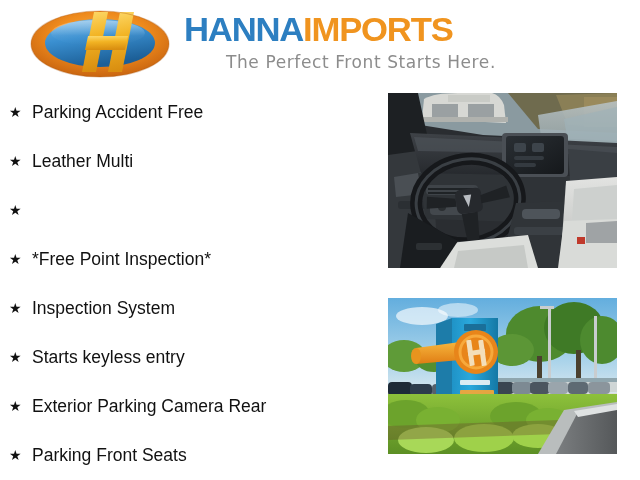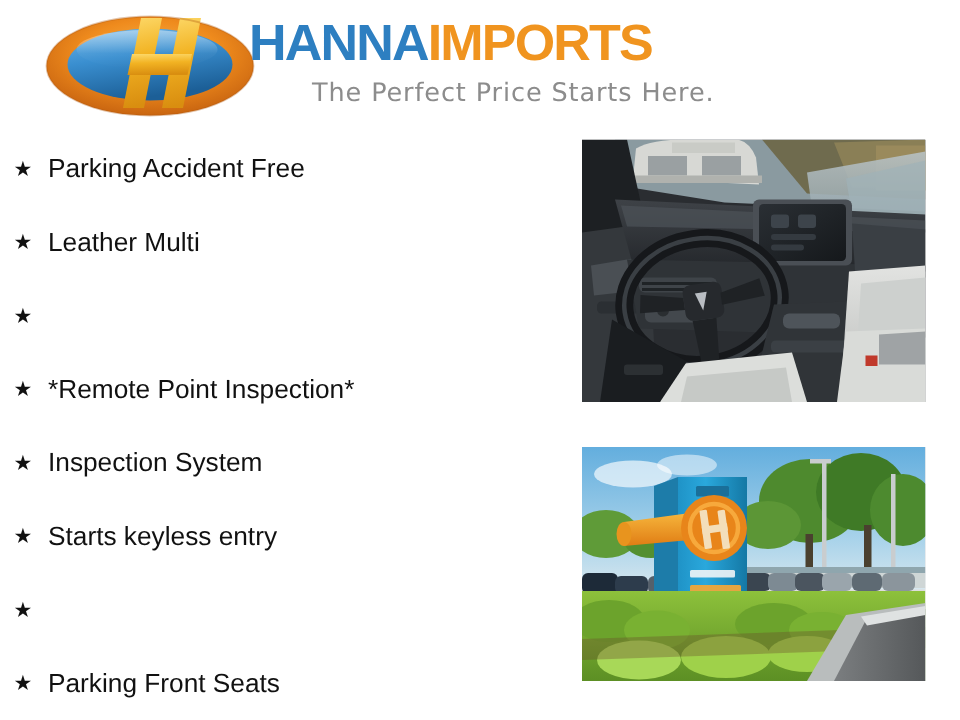--- a/index.html
+++ b/index.html
@@ -28,21 +28,21 @@
   #brand-logo-mark {
     position: absolute;
     left: 28px;
     top: 8px;
     width: 144px;
     height: 70px;
   }
 
   #brand-wordmark {
     position: absolute;
-    left: 166px;
+    left: 184px;
     top: 12px;
     width: 340px;
     height: 64px;
     text-align: right;
   }
 
   .wordmark-line {
     font-weight: bold;
     letter-spacing: -0.5px;
     line-height: 1;
@@ -165,51 +165,52 @@
         <polygon points="60,28 100,28 97,42 57,42"></polygon>
       </g>
       <ellipse cx="72" cy="36" rx="69" ry="33" fill="none" stroke="#b0560b" stroke-opacity="0.35" stroke-width="1.2"></ellipse>
     </svg>
   </div>
 
   <div id="brand-wordmark">
     <div id="wordmark-main" class="wordmark-line">
       <span id="wordmark-hanna">HANNA</span><span id="wordmark-imports">IMPORTS</span>
     </div>
-    <div id="brand-tagline">The Perfect Price Starts Here.</div>
+    <div id="brand-tagline">The Perfect Front Starts Here.</div>
   </div>
 
 </div>
 
 <ul id="feature-list">
   <li class="feature-item">
     <span class="feature-bullet">★</span>
     <span>Parking Accident Free</span>
   </li>
   <li class="feature-item">
     <span class="feature-bullet">★</span>
     <span>Leather Multi</span>
   </li>
   <li class="feature-item">
     <span class="feature-bullet">★</span>
   </li>
   <li class="feature-item">
     <span class="feature-bullet">★</span>
-    <span>*Remote Point Inspection*</span>
+    <span>*Free Point Inspection*</span>
   </li>
   <li class="feature-item">
     <span class="feature-bullet">★</span>
     <span>Inspection System</span>
   </li>
   <li class="feature-item">
     <span class="feature-bullet">★</span>
     <span>Starts keyless entry</span>
   </li>
   <li class="feature-item">
     <span class="feature-bullet">★</span>
+    <span>Exterior Parking Camera Rear</span>
   </li>
   <li class="feature-item">
     <span class="feature-bullet">★</span>
     <span>Parking Front Seats</span>
   </li>
 </ul>
 
 <div id="photo-interior" class="photo-frame">
   <svg viewBox="0 0 229 175" class="photo-svg" preserveAspectRatio="none">
     <defs>

